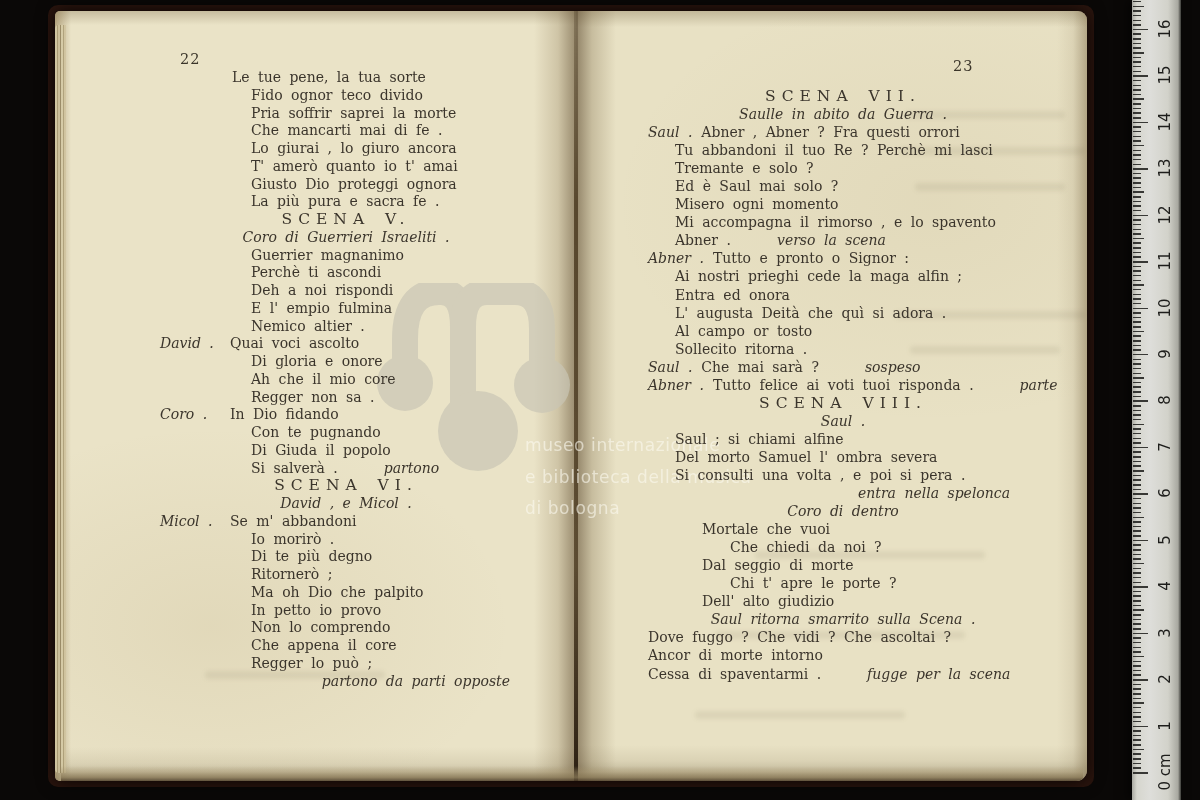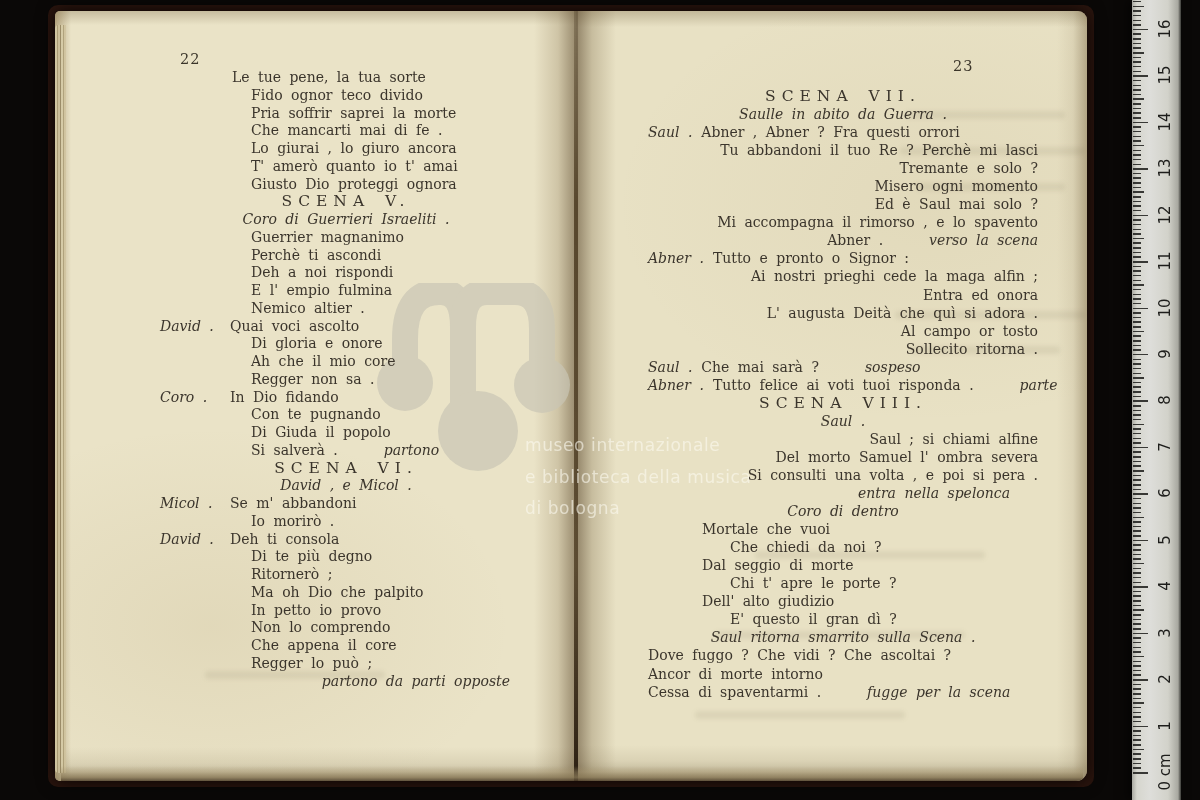--- a/index.html
+++ b/index.html
@@ -70,21 +70,21 @@
   .scene{text-align:center;letter-spacing:6px;font-size:15.5px;white-space:nowrap;}
   .cast{text-align:center;font-style:italic;}
   .stager{text-align:right;font-style:italic;}
   .content-left .stager{padding-right:22px;}
   .content-right .stager{padding-right:28px;}
   .speaker{font-style:italic;}
   .content-left .speaker{display:inline-block;width:70px;}
   .content-right .speaker{margin-right:9px;}
   .stage{font-style:italic;margin-left:46px;}
   .i1l{padding-left:72px;} .i2l{padding-left:91px;}
-  .i1r{padding-left:27px;text-align:right;} .i2r{padding-left:54px;} .i3r{padding-left:82px;}
+  .i1r{padding-left:27px;} .i2r{padding-left:54px;} .i3r{padding-left:82px;}
   
   .wm-logo{position:absolute;left:320px;top:272px;width:210px;height:205px;opacity:.9;}
   .wm-text{
     position:absolute;left:470px;top:419px;width:340px;
     font-family:"DejaVu Sans","Liberation Sans",sans-serif;
     font-size:17px;line-height:31.5px;letter-spacing:.6px;
     color:rgba(252,250,240,.60);
   }
   
   .smudge{position:absolute;background:rgba(110,98,70,.10);filter:blur(2.2px);border-radius:4px;height:8px;}
@@ -146,57 +146,57 @@
   <div class="pagenum pagenum-right">23</div>
 
   <div class="content content-left" id="left-lines">
       <div class="line i1l"><span>Le tue pene, la tua sorte</span></div>
       <div class="line i2l"><span>Fido ognor teco divido</span></div>
       <div class="line i2l"><span>Pria soffrir saprei la morte</span></div>
       <div class="line i2l"><span>Che mancarti mai di fe .</span></div>
       <div class="line i2l"><span>Lo giurai , lo giuro ancora</span></div>
       <div class="line i2l"><span>T' amerò quanto io t' amai</span></div>
       <div class="line i2l"><span>Giusto Dio proteggi ognora</span></div>
+      <div class="line i2l"><span>La più pura e sacra fe .</span></div>
       <div class="line scene"><span>SCENA V.</span></div>
       <div class="line cast"><span>Coro di Guerrieri Israeliti .</span></div>
       <div class="line i2l"><span>Guerrier magnanimo</span></div>
       <div class="line i2l"><span>Perchè ti ascondi</span></div>
       <div class="line i2l"><span>Deh a noi rispondi</span></div>
       <div class="line i2l"><span>E l' empio fulmina</span></div>
       <div class="line i2l"><span>Nemico altier .</span></div>
       <div class="line"><span class="speaker">David .</span><span>Quai voci ascolto</span></div>
       <div class="line i2l"><span>Di gloria e onore</span></div>
       <div class="line i2l"><span>Ah che il mio core</span></div>
       <div class="line i2l"><span>Regger non sa .</span></div>
       <div class="line"><span class="speaker">Coro .</span><span>In Dio fidando</span></div>
       <div class="line i2l"><span>Con te pugnando</span></div>
       <div class="line i2l"><span>Di Giuda il popolo</span></div>
       <div class="line i2l"><span>Si salverà .</span><span class="stage">partono</span></div>
       <div class="line scene"><span>SCENA VI.</span></div>
       <div class="line cast"><span>David , e Micol .</span></div>
       <div class="line"><span class="speaker">Micol .</span><span>Se m' abbandoni</span></div>
       <div class="line i2l"><span>Io morirò .</span></div>
-      <div class="line"><span class="speaker">David .</span><span>Deh ti consola</span></div>
       <div class="line i2l"><span>Di te più degno</span></div>
       <div class="line i2l"><span>Ritornerò ;</span></div>
       <div class="line i2l"><span>Ma oh Dio che palpito</span></div>
       <div class="line i2l"><span>In petto io provo</span></div>
       <div class="line i2l"><span>Non lo comprendo</span></div>
       <div class="line i2l"><span>Che appena il core</span></div>
       <div class="line i2l"><span>Regger lo può ;</span></div>
       <div class="line stager"><span>partono da parti opposte</span></div>
     </div>
   <div class="content content-right" id="right-lines">
       <div class="line scene"><span>SCENA VII.</span></div>
       <div class="line cast"><span>Saulle in abito da Guerra .</span></div>
       <div class="line"><span class="speaker">Saul .</span><span>Abner , Abner ? Fra questi orrori</span></div>
       <div class="line i1r"><span>Tu abbandoni il tuo Re ? Perchè mi lasci</span></div>
       <div class="line i1r"><span>Tremante e solo ?</span></div>
+      <div class="line i1r"><span>Ed è Saul mai solo ?</span></div>
       <div class="line i1r"><span>Misero ogni momento</span></div>
-      <div class="line i1r"><span>Ed è Saul mai solo ?</span></div>
       <div class="line i1r"><span>Mi accompagna il rimorso , e lo spavento</span></div>
       <div class="line i1r"><span>Abner .</span><span class="stage">verso la scena</span></div>
       <div class="line"><span class="speaker">Abner .</span><span>Tutto e pronto o Signor :</span></div>
       <div class="line i1r"><span>Ai nostri prieghi cede la maga alfin ;</span></div>
       <div class="line i1r"><span>Entra ed onora</span></div>
       <div class="line i1r"><span>L' augusta Deità che quì si adora .</span></div>
       <div class="line i1r"><span>Al campo or tosto</span></div>
       <div class="line i1r"><span>Sollecito ritorna .</span></div>
       <div class="line"><span class="speaker">Saul .</span><span>Che mai sarà ?</span><span class="stage">sospeso</span></div>
       <div class="line"><span class="speaker">Abner .</span><span>Tutto felice ai voti tuoi risponda .</span><span class="stage">parte</span></div>
@@ -205,21 +205,20 @@
       <div class="line i1r"><span>Saul ; si chiami alfine</span></div>
       <div class="line i1r"><span>Del morto Samuel l' ombra severa</span></div>
       <div class="line i1r"><span>Si consulti una volta , e poi si pera .</span></div>
       <div class="line stager"><span>entra nella spelonca</span></div>
       <div class="line cast"><span>Coro di dentro</span></div>
       <div class="line i2r"><span>Mortale che vuoi</span></div>
       <div class="line i3r"><span>Che chiedi da noi ?</span></div>
       <div class="line i2r"><span>Dal seggio di morte</span></div>
       <div class="line i3r"><span>Chi t' apre le porte ?</span></div>
       <div class="line i2r"><span>Dell' alto giudizio</span></div>
-      <div class="line i3r"><span>E' questo il gran dì ?</span></div>
       <div class="line cast"><span>Saul ritorna smarrito sulla Scena .</span></div>
       <div class="line"><span>Dove fuggo ? Che vidi ? Che ascoltai ?</span></div>
       <div class="line"><span>Ancor di morte intorno</span></div>
       <div class="line"><span>Cessa di spaventarmi .</span><span class="stage">fugge per la scena</span></div>
     </div>
 </div>
 
 <div class="ruler" id="ruler">
     <div class="tick" style="top: 772px; width: 15px;"></div>
     <div class="tick" style="top: 767.355px; width: 7.5px;"></div>

